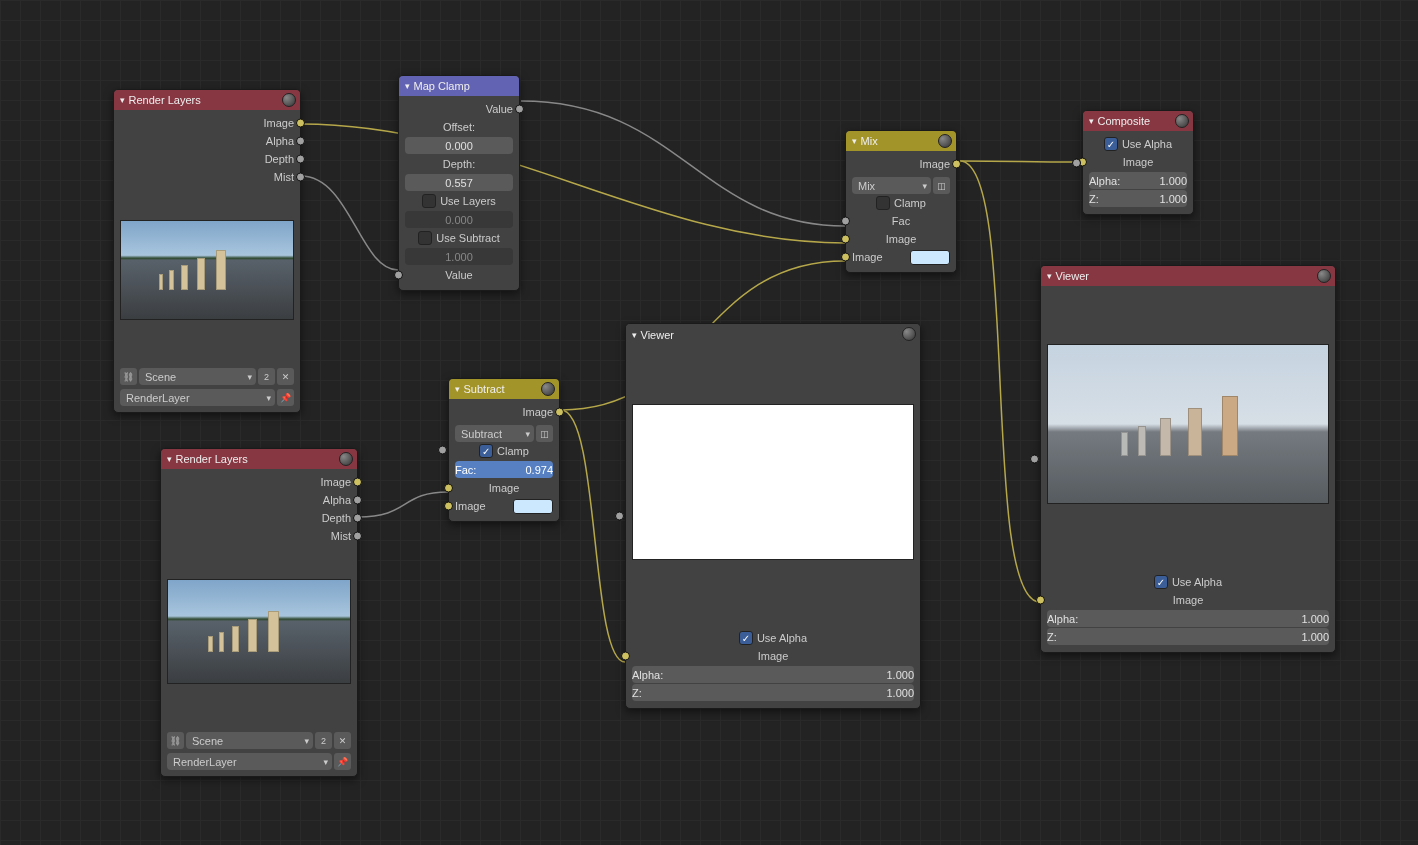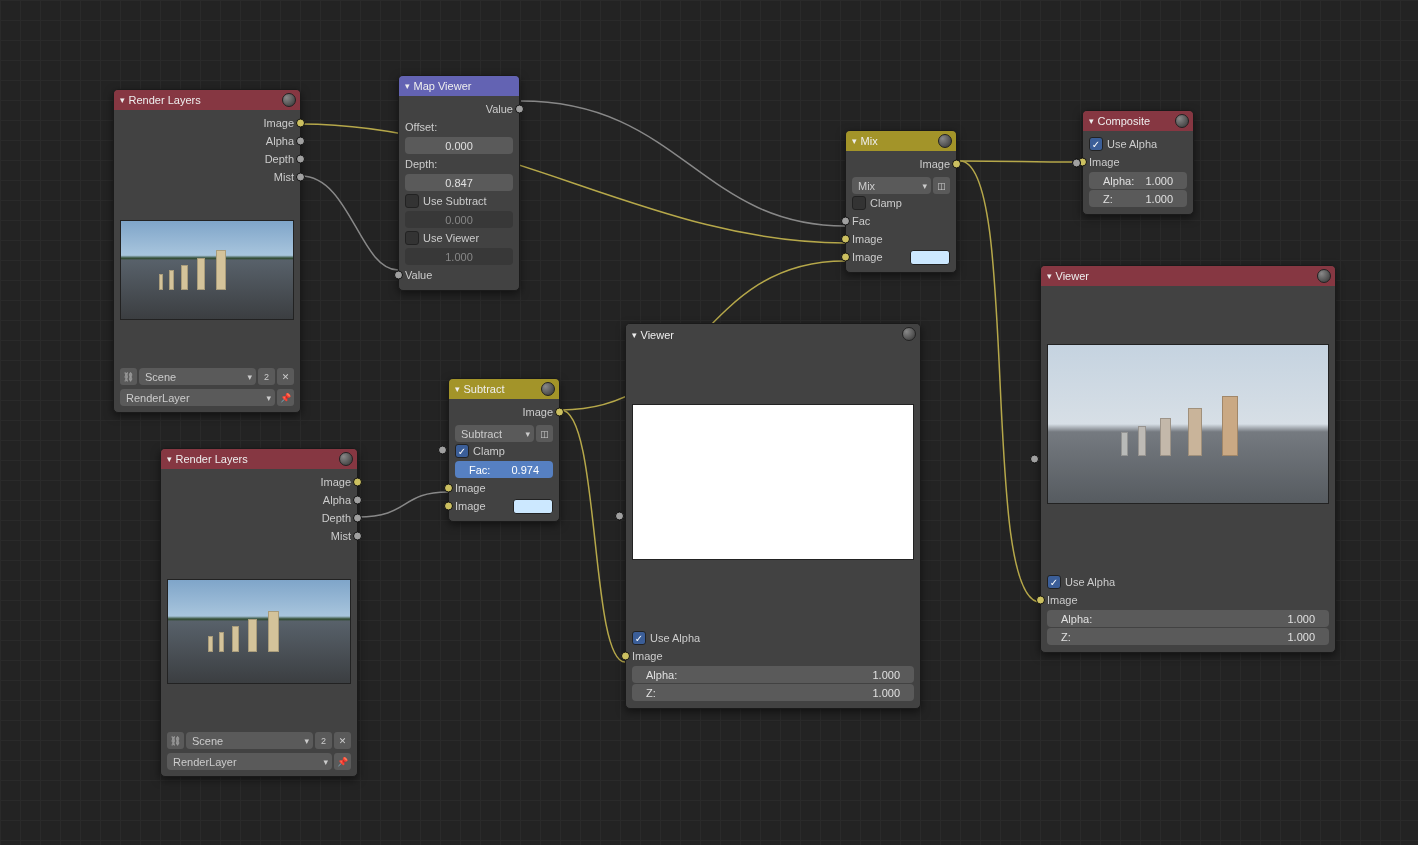--- a/index.html
+++ b/index.html
@@ -62,21 +62,21 @@
   .node-body { padding: 4px 6px 6px 6px; }
   .row {
     display: flex;
     align-items: center;
     height: 18px;
     font-size: 11px;
     gap: 4px;
     position: relative;
   }
   .row.right { justify-content: flex-end; text-align: right; }
-  .row.left  { justify-content: flex-start; }
+  .row.left  { justify-content: center; }
   .socket {
     position: absolute;
     width: 9px;
     height: 9px;
     border-radius: 50%;
     border: 1px solid #111;
     top: 50%;
     transform: translateY(-50%);
   }
   .socket.out { right: -11px; }
@@ -89,21 +89,21 @@
     height: 17px;
     display: flex;
     align-items: center;
     justify-content: center;
     font-size: 11px;
     color: #e0e0e0;
     margin: 1px 0;
     flex: 1;
   }
   .field.dark { background: #383838; color: #888; }
-  .field.split { justify-content: space-between; padding: 0 14px; }
+  .field.split { justify-content: space-between; padding: 0 0; }
   .field.blue { background: #5680c2; color: #fff; }
   .field.wide { width: 100%; }
   .check {
     width: 14px;
     height: 14px;
     background: #333;
     border: 1px solid #222;
     border-radius: 3px;
     display: flex;
     align-items: center;
@@ -279,43 +279,43 @@
           <span>RenderLayer</span>
         </div>
       <div class="iconbtn">📌</div>
     </div>
   </div>
 </div>
 
 <div class="node" style="left:398px; top:75px; width:122px;">
   <div class="node-header hdr-purple">
     <span class="tri">▾</span>
-    <span>Map Viewer</span>
+    <span>Map Clamp</span>
   </div>
   <div class="node-body">
     <div class="row right">
         <span>Value</span>
         <span class="socket out sock-grey"></span>
       </div>
     <div class="row left">
         <span>Offset:</span>
       </div>
     <div class="field wide">0.000</div>
     <div class="row left">
         <span>Depth:</span>
       </div>
-    <div class="field wide">0.847</div>
+    <div class="field wide">0.557</div>
+    <div class="row left">
+        <span class="check"></span>
+        <span>Use Layers</span>
+      </div>
+    <div class="field wide dark">0.000</div>
     <div class="row left">
         <span class="check"></span>
         <span>Use Subtract</span>
-      </div>
-    <div class="field wide dark">0.000</div>
-    <div class="row left">
-        <span class="check"></span>
-        <span>Use Viewer</span>
       </div>
     <div class="field wide dark">1.000</div>
     <div class="row left">
         <span class="socket in sock-grey"></span>
         <span>Value</span>
       </div>
   </div>
 </div>
 
 <div class="node" style="left:448px; top:378px; width:112px;">

